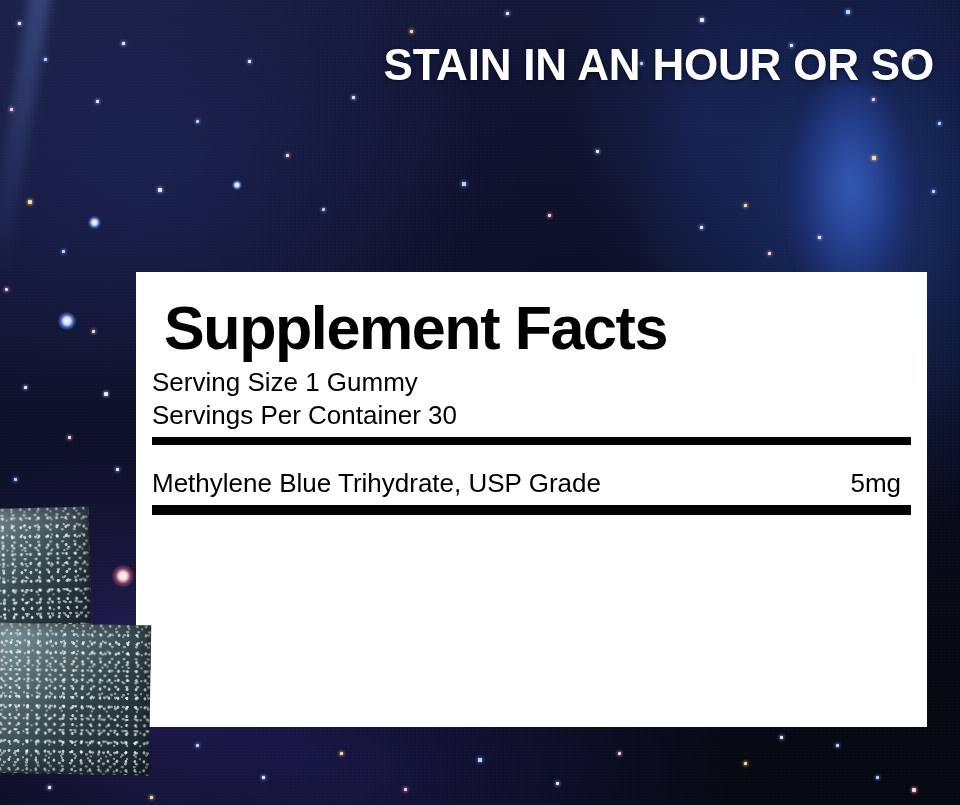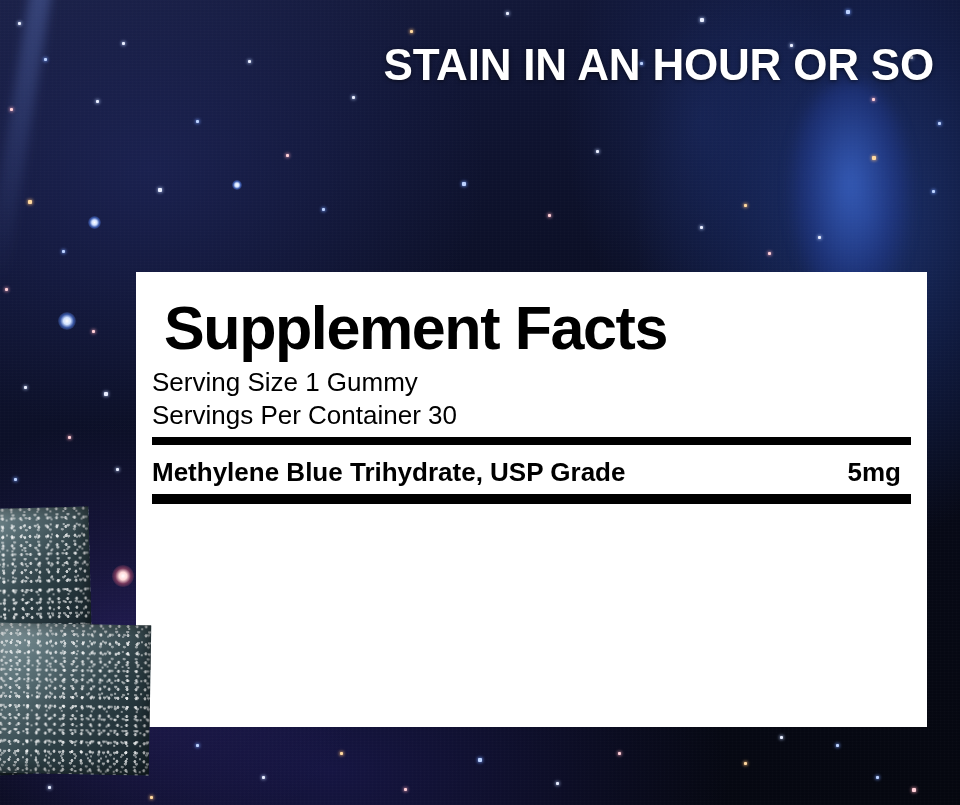--- a/index.html
+++ b/index.html
@@ -137,25 +137,24 @@
   }
   .rule-thicker {
     height: 10px;
     background: #000;
     margin-top: 6px;
   }
   .ingredient-row {
     display: flex;
     align-items: baseline;
     justify-content: space-between;
-    margin-top: 12px;
+    margin-top: 23px;
     font-size: 26px;
     color: #000;
     padding-right: 10px;
-    font-weight: bold;
   }
   .ingredient-amt { white-space: nowrap; }
   .footnotes {
     margin-top: 14px;
     font-size: 24px;
     color: #000;
     line-height: 32px;
   }
 
   

